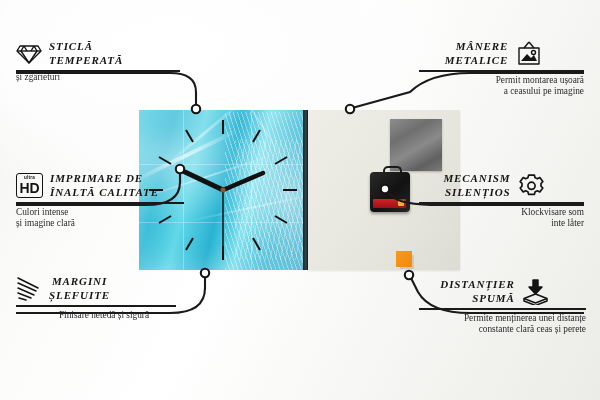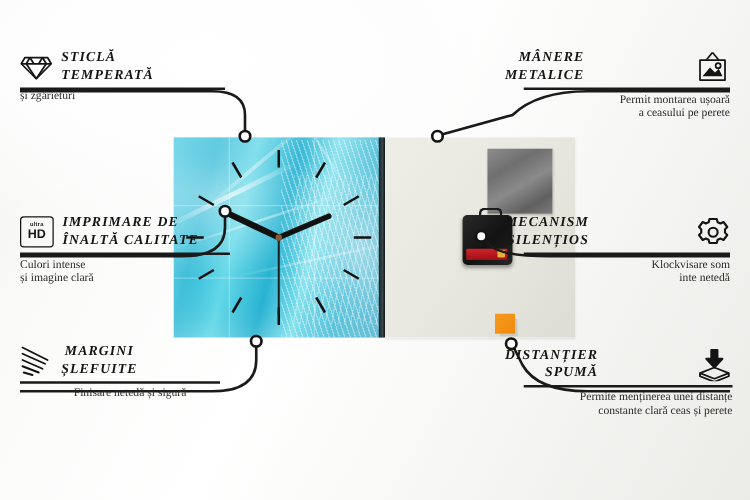--- a/index.html
+++ b/index.html
@@ -97,31 +97,31 @@
   .f-title{
     font-size:11px;font-weight:bold;letter-spacing:.9px;color:#151515;
     line-height:13.5px;text-transform:uppercase;font-style:italic;
   }
   .f-rule{height:1.6px;background:#1a1a1a;margin-top:3px;}
   .f-sub{
     font-size:9.3px;color:#2a2a2a;line-height:11.6px;margin-top:3px;
     font-family:"Liberation Serif",serif;
   }
   .ico{flex:0 0 auto;display:block;}
-  .right .f-head{flex-direction:row;justify-content:space-between;}
+  .right .f-head{flex-direction:row;justify-content:center;}
   .right .f-title{text-align:right;}
   .right .f-sub{text-align:right;}
 
   
   .hd-badge{
     width:25px;height:23px;border:1.5px solid #141414;border-radius:3px;
     display:flex;flex-direction:column;align-items:center;justify-content:center;line-height:1;
   }
   .hd-ultra{font-size:4.6px;font-weight:bold;letter-spacing:.2px;color:#141414;font-family:"Liberation Sans",sans-serif;}
-  .hd-main{font-size:10px;font-weight:bold;color:#141414;font-family:"Liberation Sans",sans-serif;margin-top:1px;}
+  .hd-main{font-size:14px;font-weight:bold;color:#141414;font-family:"Liberation Sans",sans-serif;margin-top:1px;}
 
   
   #feat-glass   {left:16px; top:40px;  width:180px;}
   #feat-glass   .f-rule{width:164px;}
   #feat-print   {left:16px; top:172px; width:185px;}
   #feat-print   .f-rule{width:168px;}
   #feat-edges   {left:16px; top:275px; width:176px;text-align:center;}
   #feat-edges   .f-rule{width:160px;}
 
   #feat-handles {left:404px;top:40px;  width:180px;}
@@ -268,39 +268,39 @@
           <path d="M14,1 L9,7"></path>
             <path d="M14,1 L19,7"></path>
           <rect x="4" y="7" width="20" height="16"></rect>
           <path d="M6,20 L12,13 L16,17 L19,14 L22,20 Z" fill="#141414" stroke="none"></path>
           <circle cx="18.5" cy="11.5" r="2"></circle>
         </g>
       </svg>
     </div>
     <div class="f-rule"></div>
     <div class="f-sub">Permit montarea ușoară</div>
-    <div class="f-sub" style="margin-top:0">a ceasului pe perete</div>
+    <div class="f-sub" style="margin-top:0">a ceasului pe imagine</div>
   </div>
 
   <div class="feature right" id="feat-mech">
     <div class="f-head">
       <div>
         <div class="f-title">MECANISM</div>
         <div class="f-title">SILENȚIOS</div>
       </div>
       <svg class="ico" width="27" height="26" viewBox="0 0 27 26">
         <g fill="none" stroke="#141414" stroke-width="1.7" stroke-linejoin="round">
           <path d="M10.6,2.2 h5.8 l.7,2.6 2.3,1.0 2.4,-1.2 3.0,4.0 -1.8,1.9 0,2.6 1.8,1.9 -3.0,4.0 -2.4,-1.2 -2.3,1.0 -.7,2.6 h-5.8 l-.7,-2.6 -2.3,-1.0 -2.4,1.2 -3.0,-4.0 1.8,-1.9 0,-2.6 -1.8,-1.9 3.0,-4.0 2.4,1.2 2.3,-1.0 Z"></path>
           <circle cx="13.5" cy="12.8" r="3.6"></circle>
         </g>
       </svg>
     </div>
     <div class="f-rule"></div>
     <div class="f-sub">Klockvisare som</div>
-    <div class="f-sub" style="margin-top:0">inte netedă</div>
+    <div class="f-sub" style="margin-top:0">inte låter</div>
   </div>
 
   <div class="feature right" id="feat-spacer">
     <div class="f-head">
       <div>
         <div class="f-title">DISTANȚIER</div>
         <div class="f-title">SPUMĂ</div>
       </div>
       <svg class="ico" width="28" height="26" viewBox="0 0 28 26">
         <g fill="none" stroke="#141414" stroke-width="1.5" stroke-linejoin="round">

